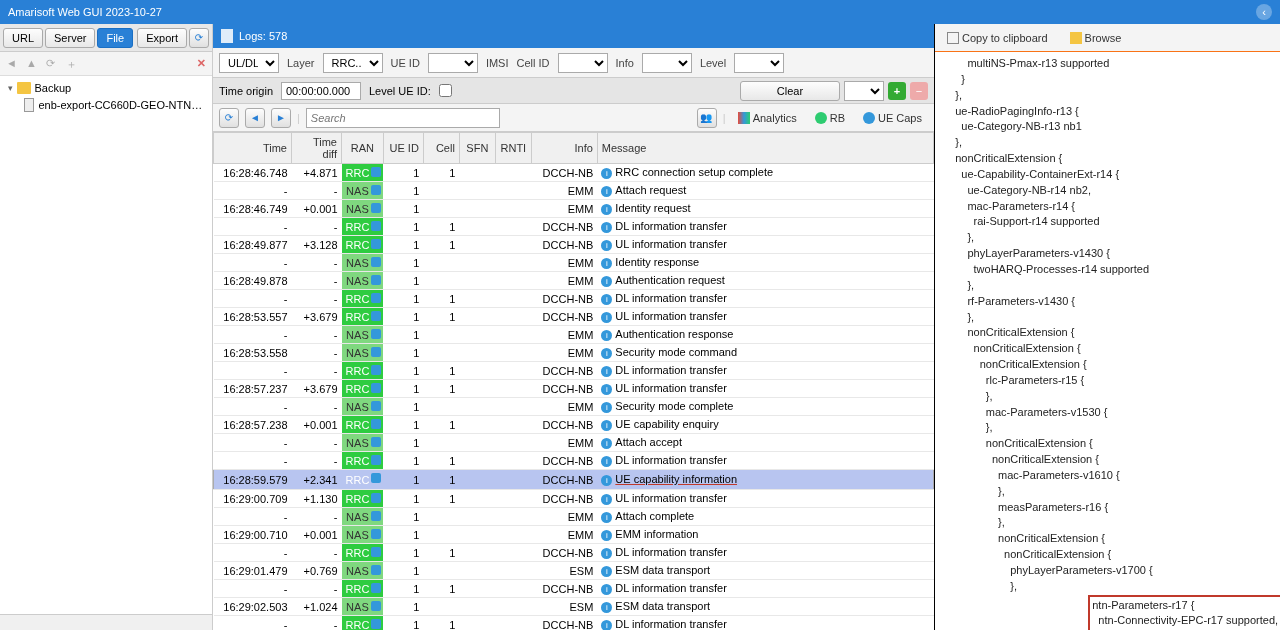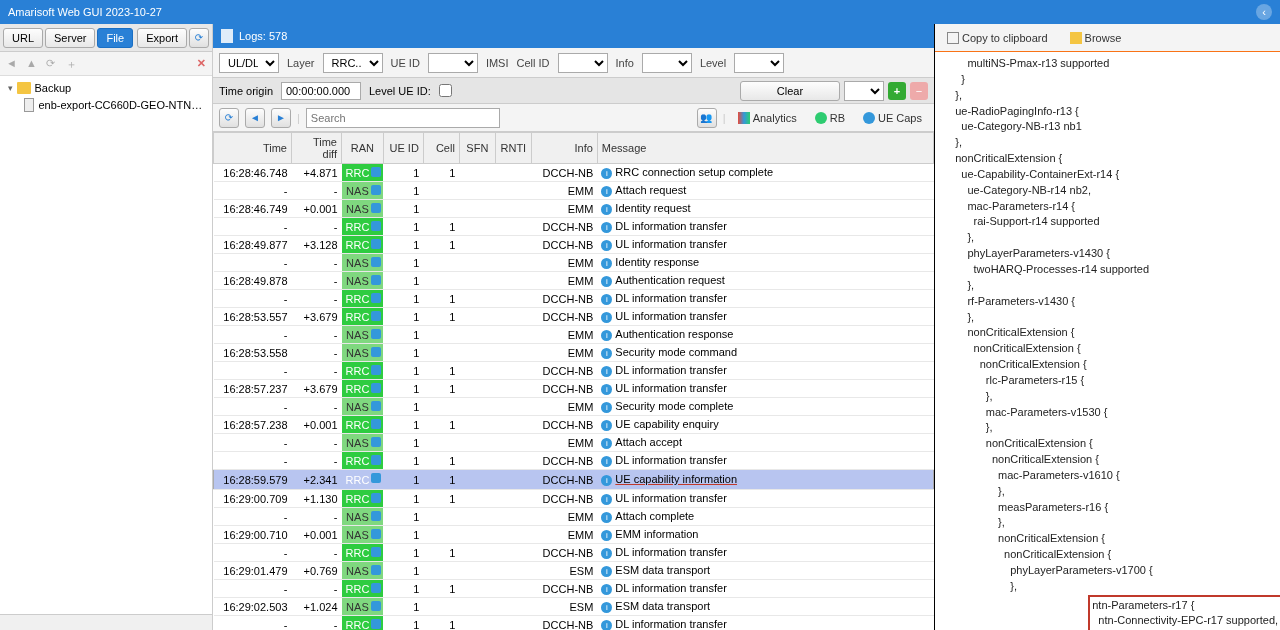--- a/index.html
+++ b/index.html
@@ -28,21 +28,21 @@
 .filter-bar label { color: #444; }
 .sel { border: 1px solid #aaa; background: #fff; height: 20px; padding: 0 4px; font-size: 11px; }
 .sel.w60 { width: 60px; }
 .sel.w50 { width: 50px; }
 .sel.w40 { width: 40px; }
 .origin-bar { height: 26px; background: #e5e5e5; border-bottom: 1px solid #ccc; display: flex; align-items: center; padding: 0 6px; gap: 8px; }
 .origin-bar input[type=text] { border: 1px solid #aaa; height: 18px; padding: 0 4px; width: 80px; }
 .origin-bar .clear-wrap { margin-left: auto; display: flex; gap: 4px; align-items: center; }
 .search-bar { height: 28px; background: #f4f4f4; border-bottom: 1px solid #ccc; display: flex; align-items: center; padding: 0 6px; gap: 6px; }
 .nav-btn { width: 20px; height: 20px; background: linear-gradient(#fdfdfd,#e0e0e0); border: 1px solid #aaa; border-radius: 3px; display: flex; align-items: center; justify-content: center; cursor: pointer; font-size: 10px; color: #2980d6; }
-.search-bar input { border: 1px solid #aaa; height: 20px; padding: 0 4px; flex: 1; max-width: 200px; }
+.search-bar input { border: 1px solid #aaa; height: 20px; padding: 0 4px; flex: 1; max-width: 200px; font-style: italic; }
 .tool-link { display: flex; align-items: center; gap: 3px; padding: 2px 6px; color: #333; cursor: pointer; }
 .tool-ic { width: 12px; height: 12px; }
 .sep { color: #ccc; }
 .grid-wrap { flex: 1; overflow: auto; }
 table { border-collapse: collapse; width: 100%; }
 th { background: #f0f0f0; border: 1px solid #ccc; padding: 3px 4px; font-weight: normal; color: #333; position: sticky; top: 0; }
 td { border-bottom: 1px solid #e8e8e8; padding: 2px 4px; height: 17px; }
 .col-time { width: 78px; text-align: right; }
 .col-diff { width: 50px; text-align: right; }
 .col-ran { width: 40px; text-align: center; }

